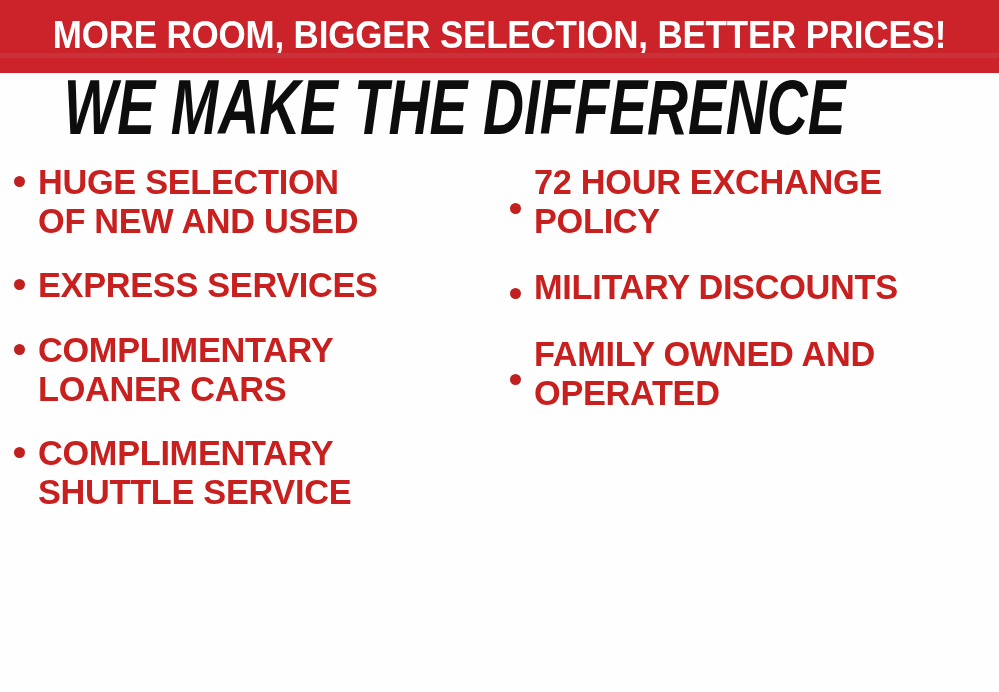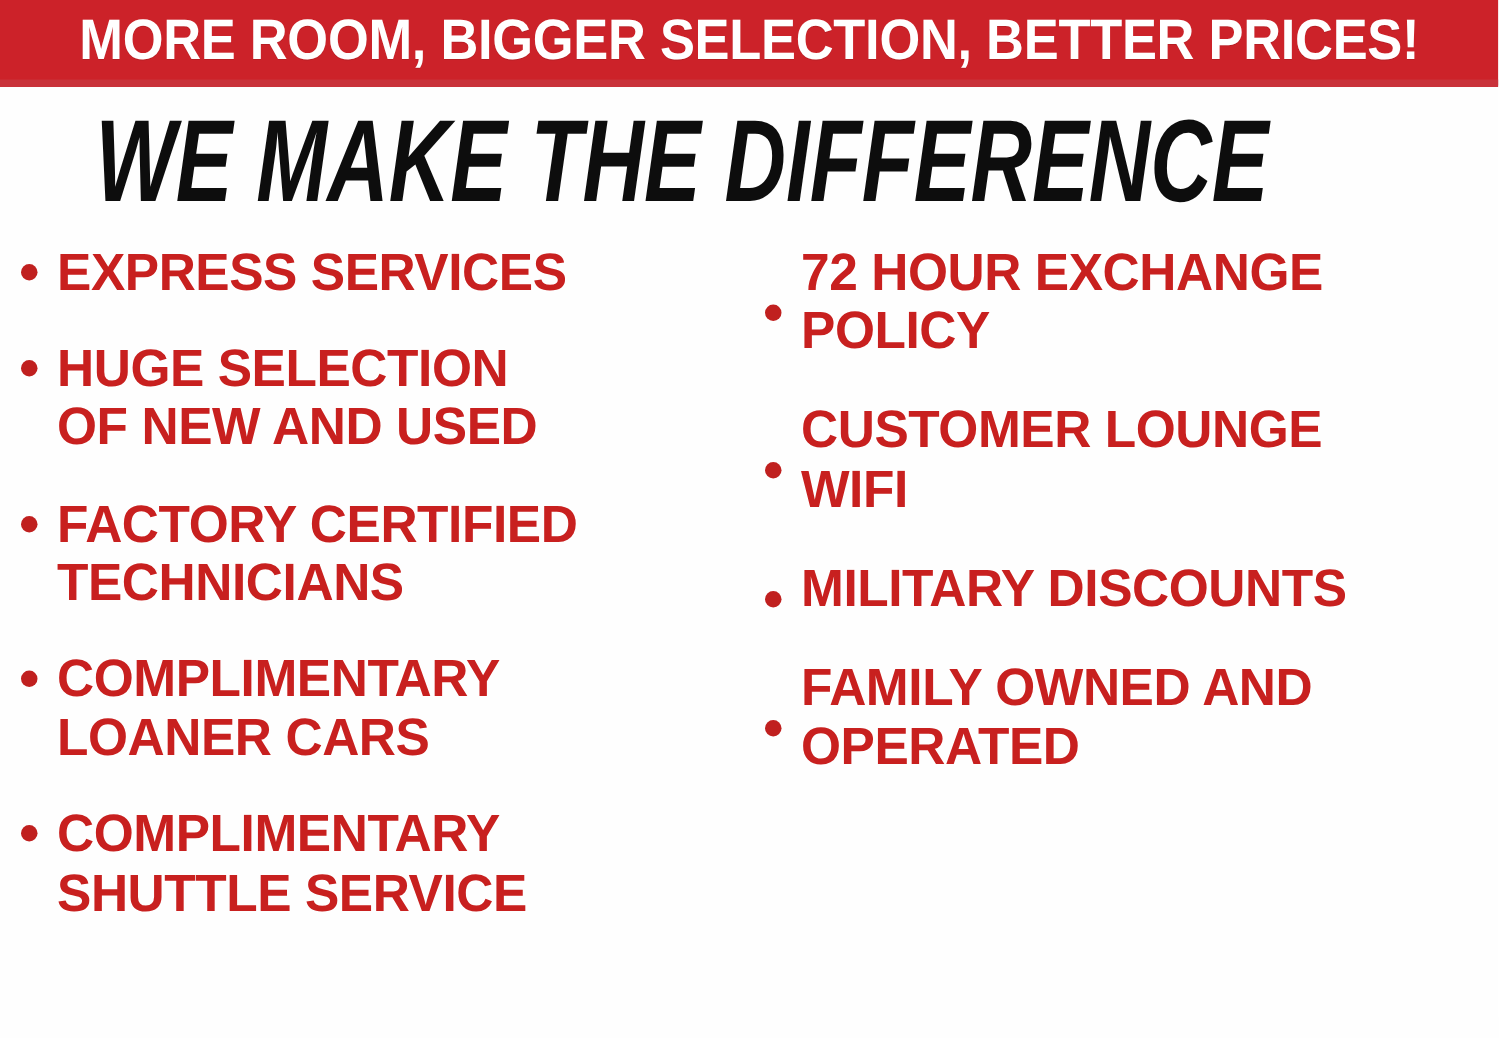--- a/index.html
+++ b/index.html
@@ -17,21 +17,21 @@
     font-family: "Liberation Sans", sans-serif;
     -webkit-font-smoothing: antialiased;
   }
 
   
   .banner {
     position: absolute;
     left: 0;
     top: 0;
     width: 999px;
-    height: 57px;
+    height: 73px;
     background: #cc2229;
     display: flex;
     align-items: center;
     justify-content: center;
     box-sizing: border-box;
     padding-bottom: 4px;
   }
   .banner-strip {
     position: absolute;
     left: 0;
@@ -132,34 +132,29 @@
   <div class="headline">
     <span>WE MAKE THE DIFFERENCE</span>
   </div>
 
   <div class="columns">
 
     <div class="col col-left">
 
       <div class="bullet-row">
         <span class="dot"></span>
-        <span class="bullet-text">EXPRESS SERVICES</span>
-      </div>
-
-      <div class="bullet-row">
-        <span class="dot"></span>
         <span class="bullet-text">HUGE SELECTION
 OF NEW AND USED</span>
       </div>
 
       <div class="bullet-row">
         <span class="dot"></span>
-        <span class="bullet-text">FACTORY CERTIFIED
-TECHNICIANS</span>
+        <span class="bullet-text">EXPRESS SERVICES</span>
       </div>
+
 
       <div class="bullet-row">
         <span class="dot"></span>
         <span class="bullet-text">COMPLIMENTARY
 LOANER CARS</span>
       </div>
 
       <div class="bullet-row">
         <span class="dot"></span>
         <span class="bullet-text">COMPLIMENTARY
@@ -170,25 +165,20 @@
 
     <div class="col col-right">
 
       <div class="bullet-row">
         <span class="dot"></span>
         <span class="bullet-text">72 HOUR EXCHANGE
 POLICY</span>
       </div>
 
 
-      <div class="bullet-row">
-        <span class="dot"></span>
-        <span class="bullet-text">CUSTOMER LOUNGE
-WIFI</span>
-      </div>
 
       <div class="bullet-row">
         <span class="dot"></span>
         <span class="bullet-text">MILITARY DISCOUNTS</span>
       </div>
 
       <div class="bullet-row">
         <span class="dot"></span>
         <span class="bullet-text">FAMILY OWNED AND
 OPERATED</span>

